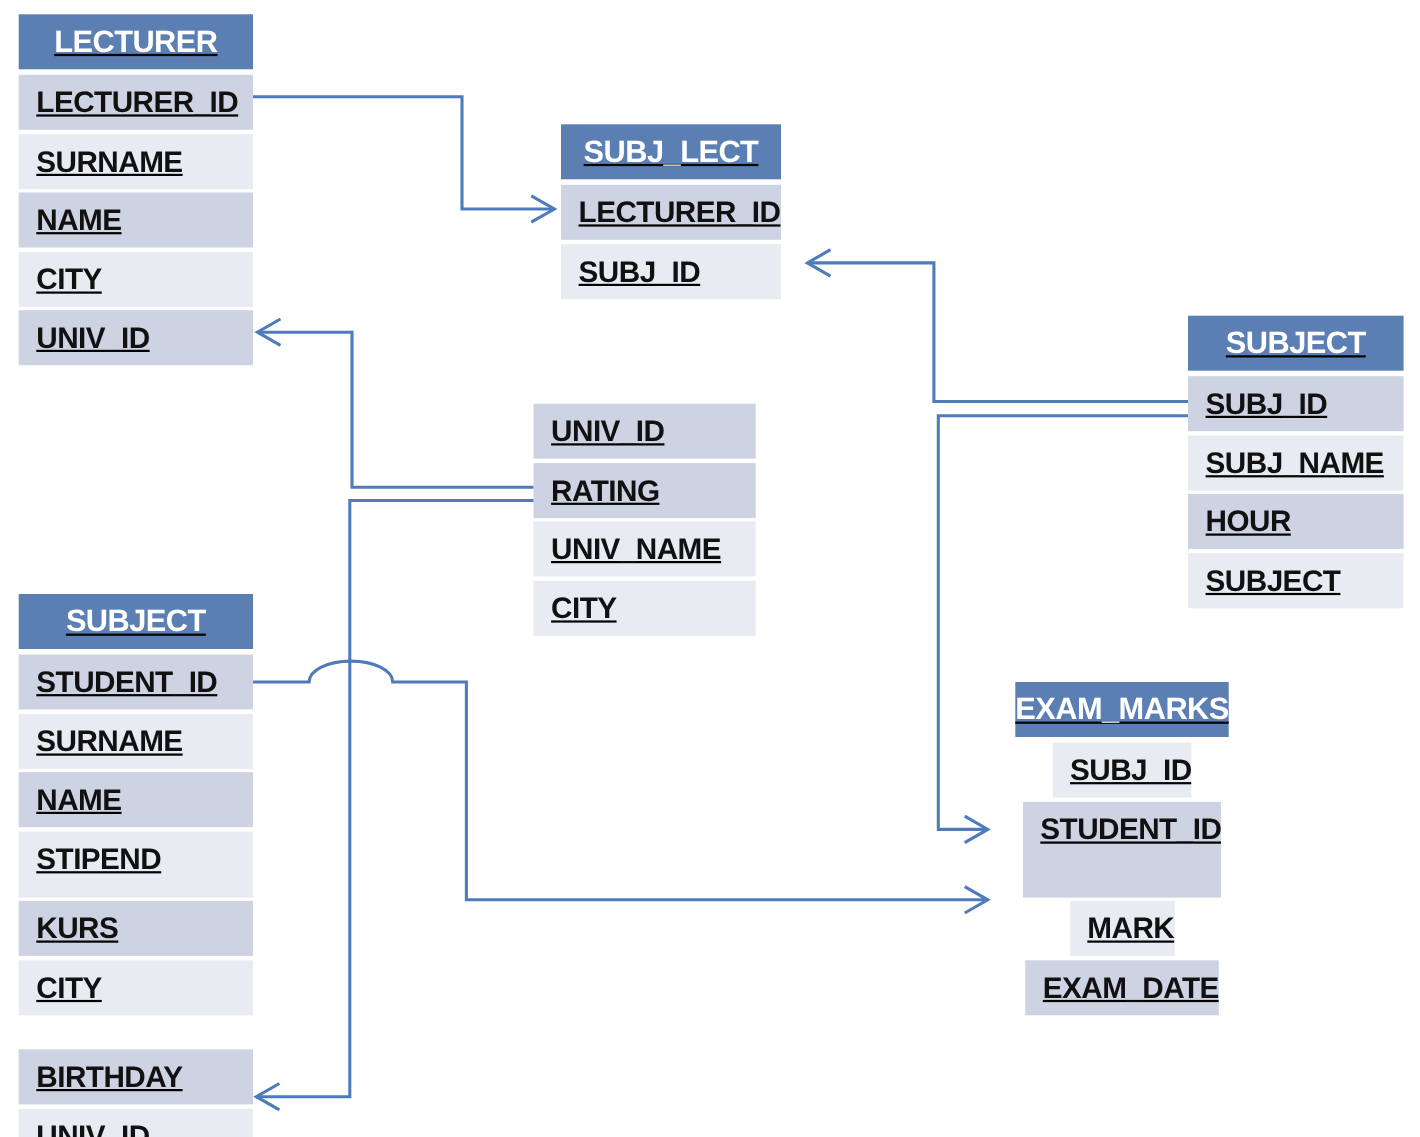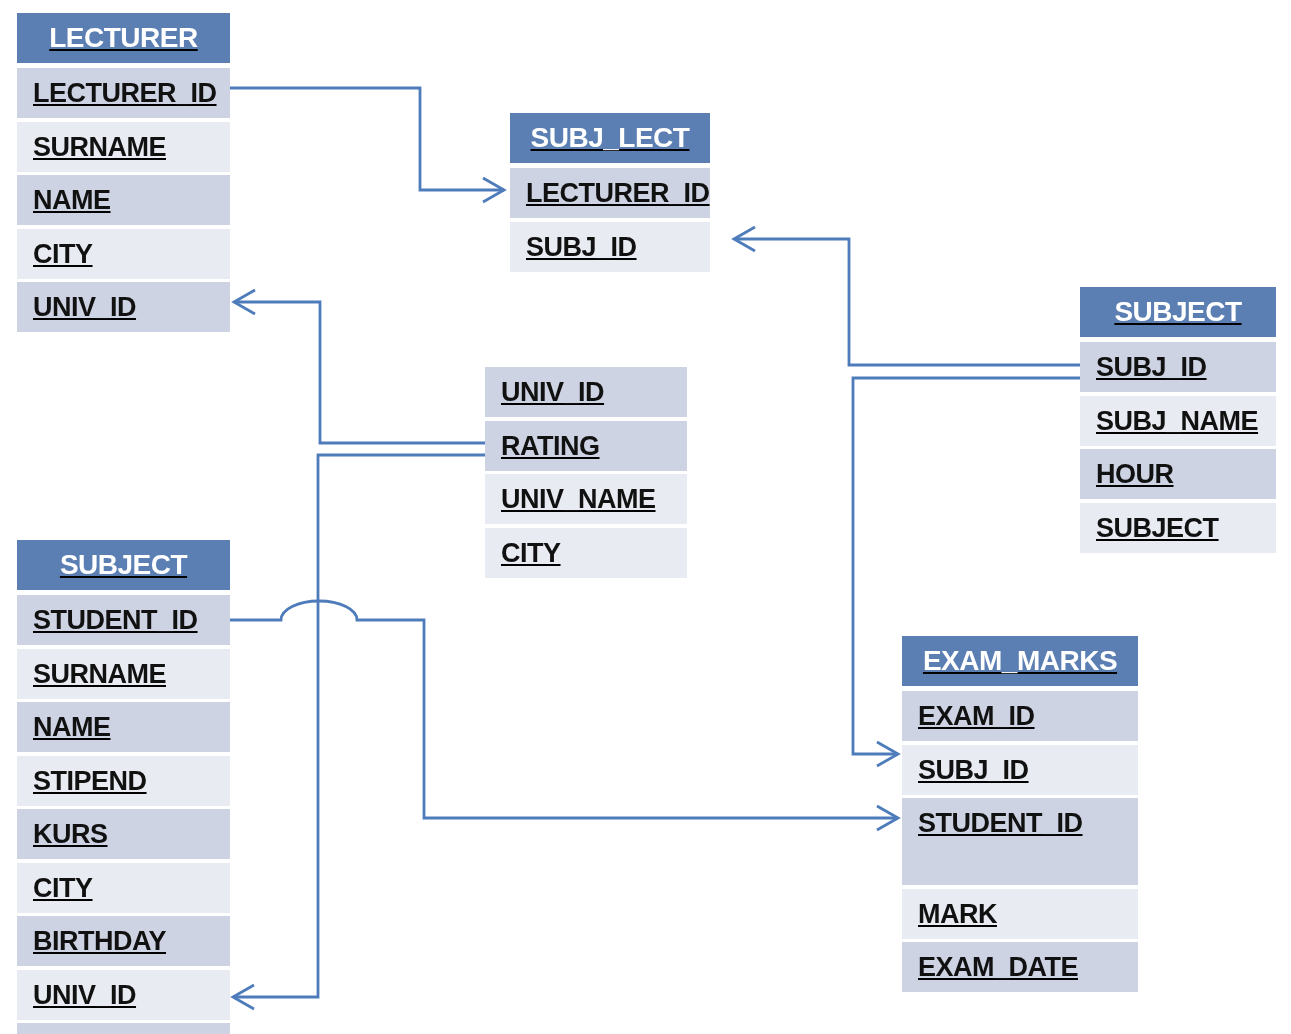--- a/index.html
+++ b/index.html
@@ -92,30 +92,29 @@
       <div class="t-row dark" style="height: 50px;">UNIV_ID</div>
       <div class="t-row dark" style="height: 50px;">RATING</div>
       <div class="t-row light" style="height: 50px;">UNIV_NAME</div>
       <div class="t-row light" style="height: 50px;">CITY</div>
     </div>
     <div class="table-box" style="left: 17px; top: 540px; width: 213px;">
       <div class="t-header">SUBJECT</div>
       <div class="t-row dark" style="height: 50px;">STUDENT_ID</div>
       <div class="t-row light" style="height: 50px;">SURNAME</div>
       <div class="t-row dark" style="height: 50px;">NAME</div>
-      <div class="t-row light" style="height: 50px;">STIPEND</div>
+      <div class="t-row light" style="height: 60px;">STIPEND</div>
       <div class="t-row dark" style="height: 50px;">KURS</div>
       <div class="t-row light" style="height: 50px;">CITY</div>
-      <div class="t-row dark" style="height: 50px;">BIRTHDAY</div>
+      <div class="t-row dark" style="height: 50px; margin-top: 28px;">BIRTHDAY</div>
       <div class="t-row light" style="height: 50px;">UNIV_ID</div>
       <div class="t-row dark" style="height: 13px;"></div>
     </div>
-    <div class="table-box" style="left: 902px; top: 636px; width: 236px;">
+    <div class="table-box" style="left: 902px; top: 620px; width: 236px; align-items: center;">
       <div class="t-header">EXAM_MARKS</div>
-      <div class="t-row dark" style="height: 50px;">EXAM_ID</div>
       <div class="t-row light" style="height: 50px;">SUBJ_ID</div>
       <div class="t-row dark" style="height: 87px;">STUDENT_ID</div>
       <div class="t-row light" style="height: 50px;">MARK</div>
       <div class="t-row dark" style="height: 50px;">EXAM_DATE</div>
     </div>
     <svg id="connector-layer" width="1291" height="1034" viewBox="0 0 1291 1034">
       <defs>
         <marker id="arrow-chevron" markerUnits="userSpaceOnUse" markerWidth="30" markerHeight="32" refX="25" refY="16" orient="auto">
           <path d="M4,4 L25,16 L4,28" fill="none" stroke="#4E7CBB" stroke-width="2.8"></path>
         </marker>

